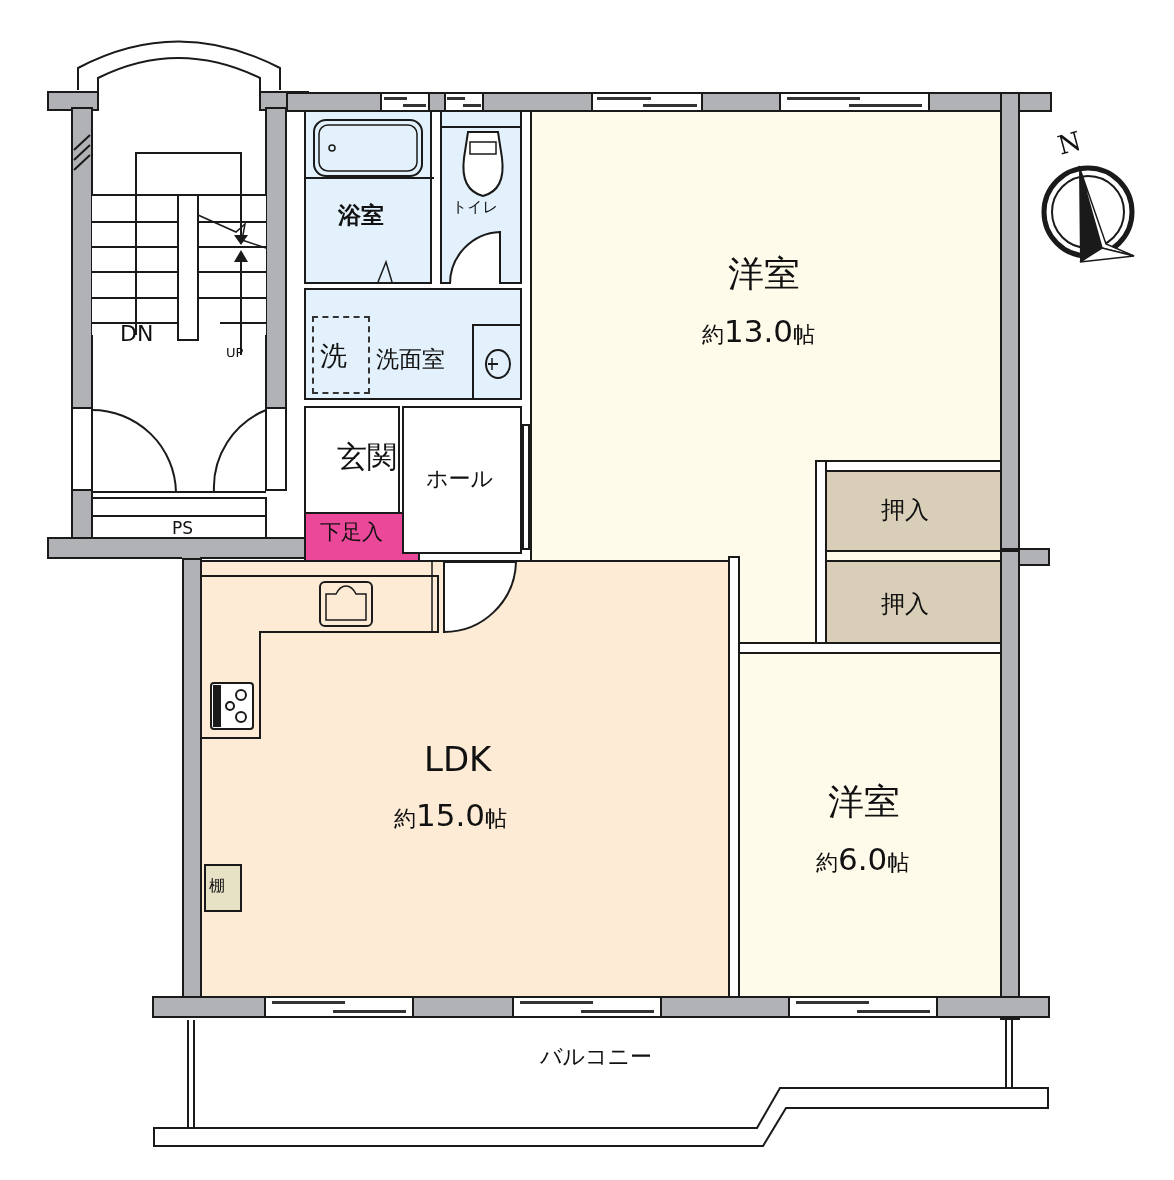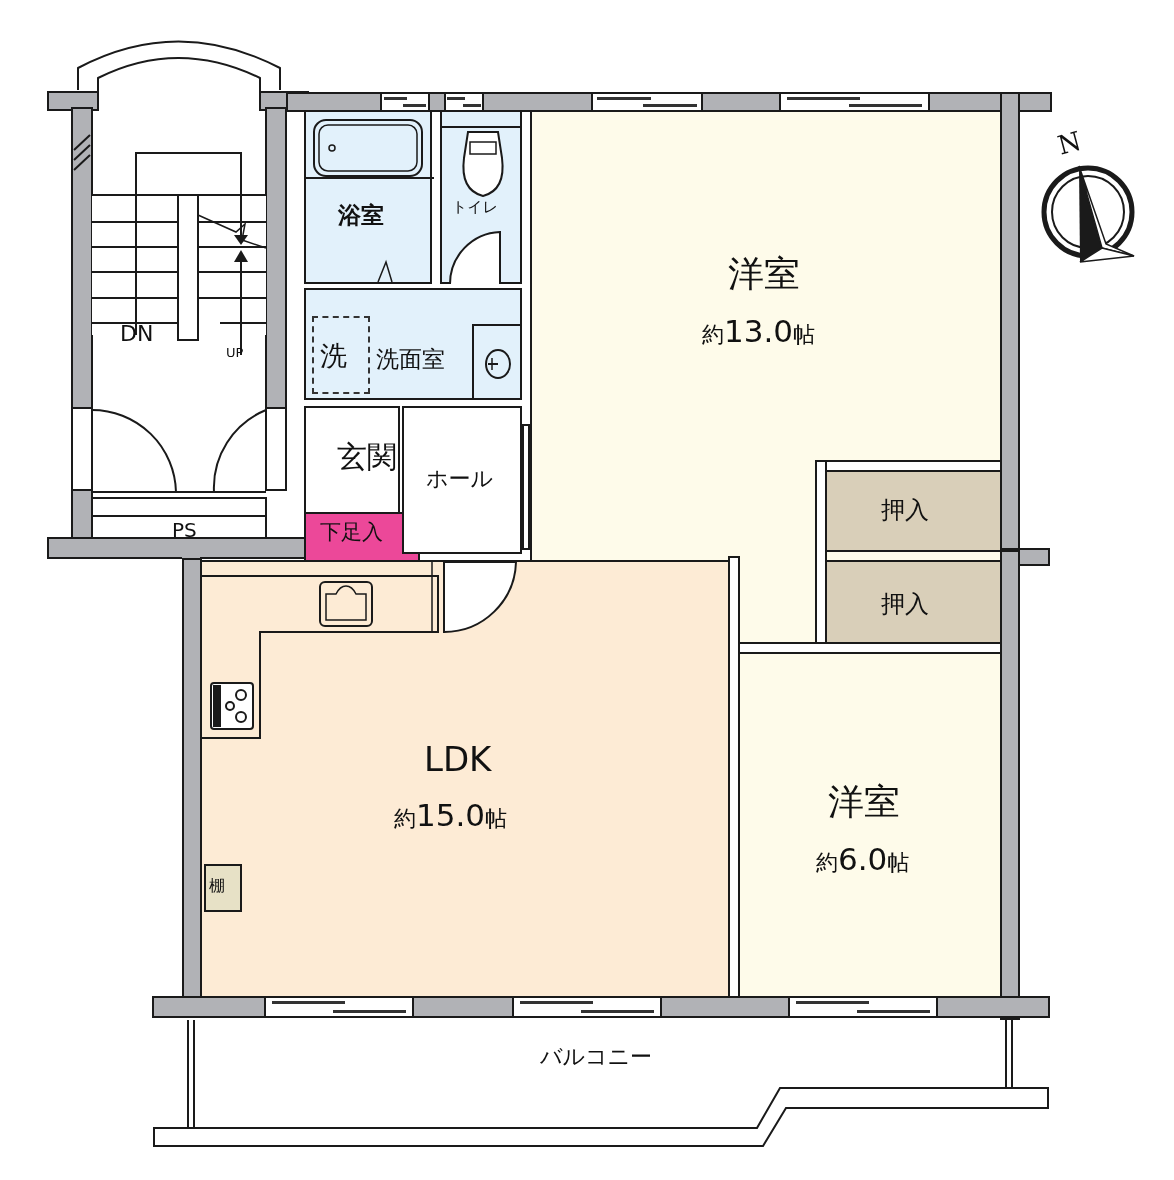--- a/index.html
+++ b/index.html
@@ -60,21 +60,21 @@
     <line x1="44" y1="462" x2="218" y2="462" stroke="#1a1a1a" stroke-width="2"></line>
 
     <rect x="44" y="468" width="174" height="40" fill="#fff" stroke="#1a1a1a" stroke-width="2"></rect>
     <line x1="44" y1="486" x2="218" y2="486" stroke="#1a1a1a" stroke-width="2"></line>
 
     <rect x="0" y="508" width="260" height="20" fill="#b1b2b6" stroke="#1a1a1a" stroke-width="2"></rect>
     <rect x="134" y="526" width="18" height="4" fill="#b1b2b6"></rect>
   </svg>
   <span class="lbl" style="left:72px;top:293px;font-size:22px;">DN</span>
   <span class="lbl" style="left:178px;top:316px;font-size:13px;">UP</span>
-  <span class="lbl" style="left:124px;top:490px;font-size:20px;">PS</span>
+  <span class="lbl" style="left:124px;top:490px;font-size:17px;">PS</span>
 </div>
 
 <div class="abs wall" style="left:286px;top:92px;width:766px;height:20px;"></div>
 <div class="abs wall" style="left:1000px;top:92px;width:20px;height:470px;"></div>
 <div class="abs wall" style="left:1000px;top:548px;width:50px;height:18px;"></div>
 <div class="abs wall" style="left:1000px;top:550px;width:20px;height:470px;"></div>
 <div class="abs wall" style="left:182px;top:558px;width:20px;height:460px;"></div>
 <div class="abs wall" style="left:152px;top:996px;width:898px;height:22px;"></div>
 
 <div class="win" style="left:380px;top:92px;width:50px;height:20px;"></div>

